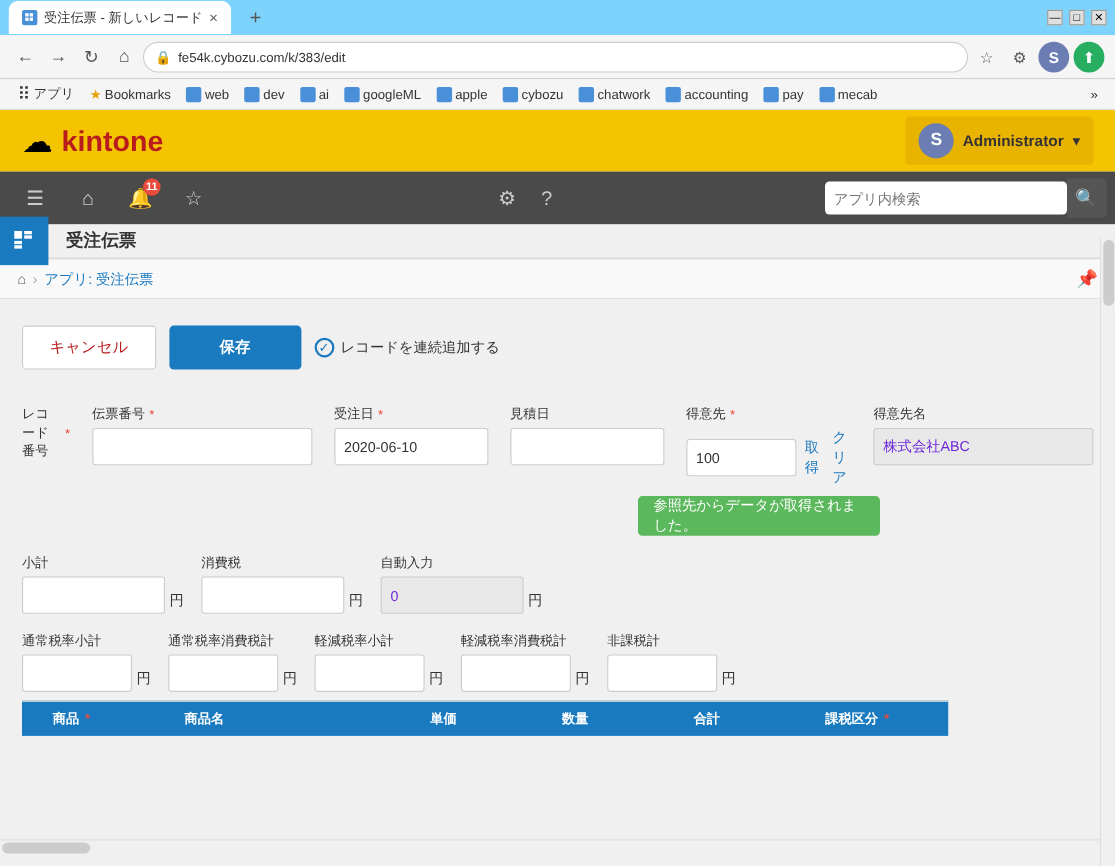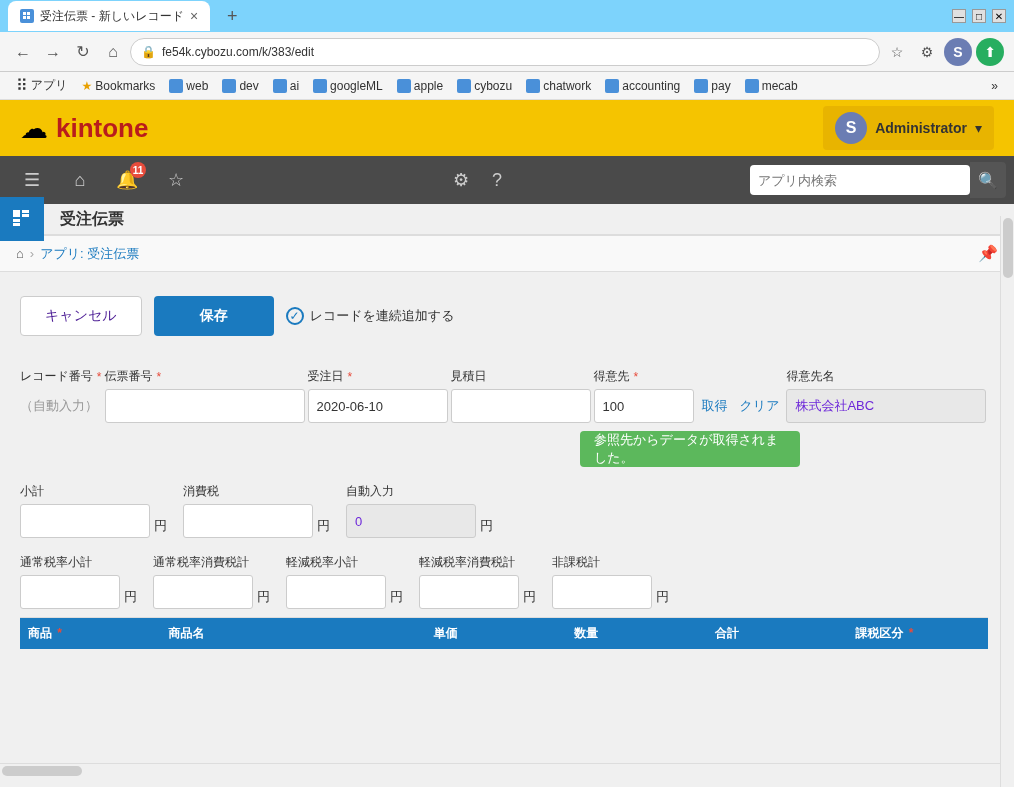--- a/index.html
+++ b/index.html
@@ -49,25 +49,25 @@
     .app-title-icon { width: 44px; height: 44px; background: #1a7abf; display: flex; align-items: center; justify-content: center; color: white; font-size: 20px; }
     .app-title-text { font-size: 16px; font-weight: bold; color: #333; padding: 0 16px; }
 
     .breadcrumb-bar { display: flex; align-items: center; height: 36px; background: #f9f9f9; padding: 0 16px; border-bottom: 1px solid #ddd; gap: 6px; font-size: 13px; color: #555; }
     .breadcrumb-arrow { color: #aaa; }
     .breadcrumb-pin { margin-left: auto; color: #aaa; font-size: 16px; }
 
     .main-content { background: #f0f0f0; padding: 16px 20px; }
 
     .action-bar { display: flex; align-items: center; gap: 12px; margin-bottom: 24px; padding: 8px 0; }
-    .btn-cancel { height: 40px; min-width: 120px; border: 1px solid #ccc; background: #fff; border-radius: 4px; font-size: 14px; cursor: pointer; color: #4c1d95; padding: 0 24px; }
+    .btn-cancel { height: 40px; min-width: 120px; border: 1px solid #ccc; background: #fff; border-radius: 4px; font-size: 14px; cursor: pointer; color: #b91c1c; padding: 0 24px; }
     .btn-save { height: 40px; min-width: 120px; border: none; background: #1a7abf; border-radius: 4px; font-size: 14px; cursor: pointer; color: white; padding: 0 40px; font-weight: bold; }
     .checkbox-label { display: flex; align-items: center; gap: 6px; font-size: 13px; color: #333; cursor: pointer; }
     .checkbox-icon { width: 18px; height: 18px; border-radius: 50%; border: 2px solid #1a7abf; display: flex; align-items: center; justify-content: center; color: #1a7abf; font-size: 12px; }
-    .form-row { display: flex; gap: 3px; margin-bottom: 16px; align-items: flex-start; }
+    .form-row { display: flex; gap: 20px; margin-bottom: 16px; align-items: flex-start; }
     .form-field { display: flex; flex-direction: column; gap: 4px; }
     .field-label { font-size: 12px; color: #333; display: flex; align-items: center; gap: 4px; }
     .required-star { color: #e74c3c; }
     .field-auto { font-size: 13px; color: #999; padding: 8px 0; }
     .form-input { height: 34px; border: 1px solid #ccc; border-radius: 3px; background: #fff; padding: 0 8px; font-size: 13px; color: #333; }
     .form-input-readonly { background: #e8e8e8; color: #6d28d9; }
     .form-input-wide { width: 200px; }
     .form-input-medium { width: 140px; }
     .form-input-small { width: 100px; }
 
@@ -259,21 +259,20 @@
           </label>
         </div>
 
         <div class="form-row" style="margin-top:8px;">
 
           <div class="form-field">
             <div class="field-label">
               <span>レコード番号</span>
               <span class="required-star">*</span>
             </div>
-            <div class="field-auto">（自動入力）</div>
           </div>
 
           <div class="form-field">
             <div class="field-label">
               <span>伝票番号</span>
               <span class="required-star">*</span>
             </div>
             <input type="text" class="form-input form-input-wide" value="" style="">
           </div>
 
@@ -397,21 +396,21 @@
             <div class="field-label">
               <span>非課税計</span>
             </div>
             <div class="subtotal-input-wrap">
               <input type="text" class="form-input" style="width: 100px;" value="">
               <span class="yen-label">円</span>
             </div>
           </div>
         </div>
 
-        <div class="table-header" style="width:968px;">
+        <div class="table-header" style="width:842px;padding-left:20px;">
           <div class="th-cell" style="flex:1;">
             <span>商品</span>
             <span style="color:#e74c3c;margin-left:2px;">*</span>
           </div>
           <div class="th-cell" style="flex:2;">
             <span>商品名</span>
           </div>
           <div class="th-cell" style="flex:1;">
             <span>単価</span>
           </div>

